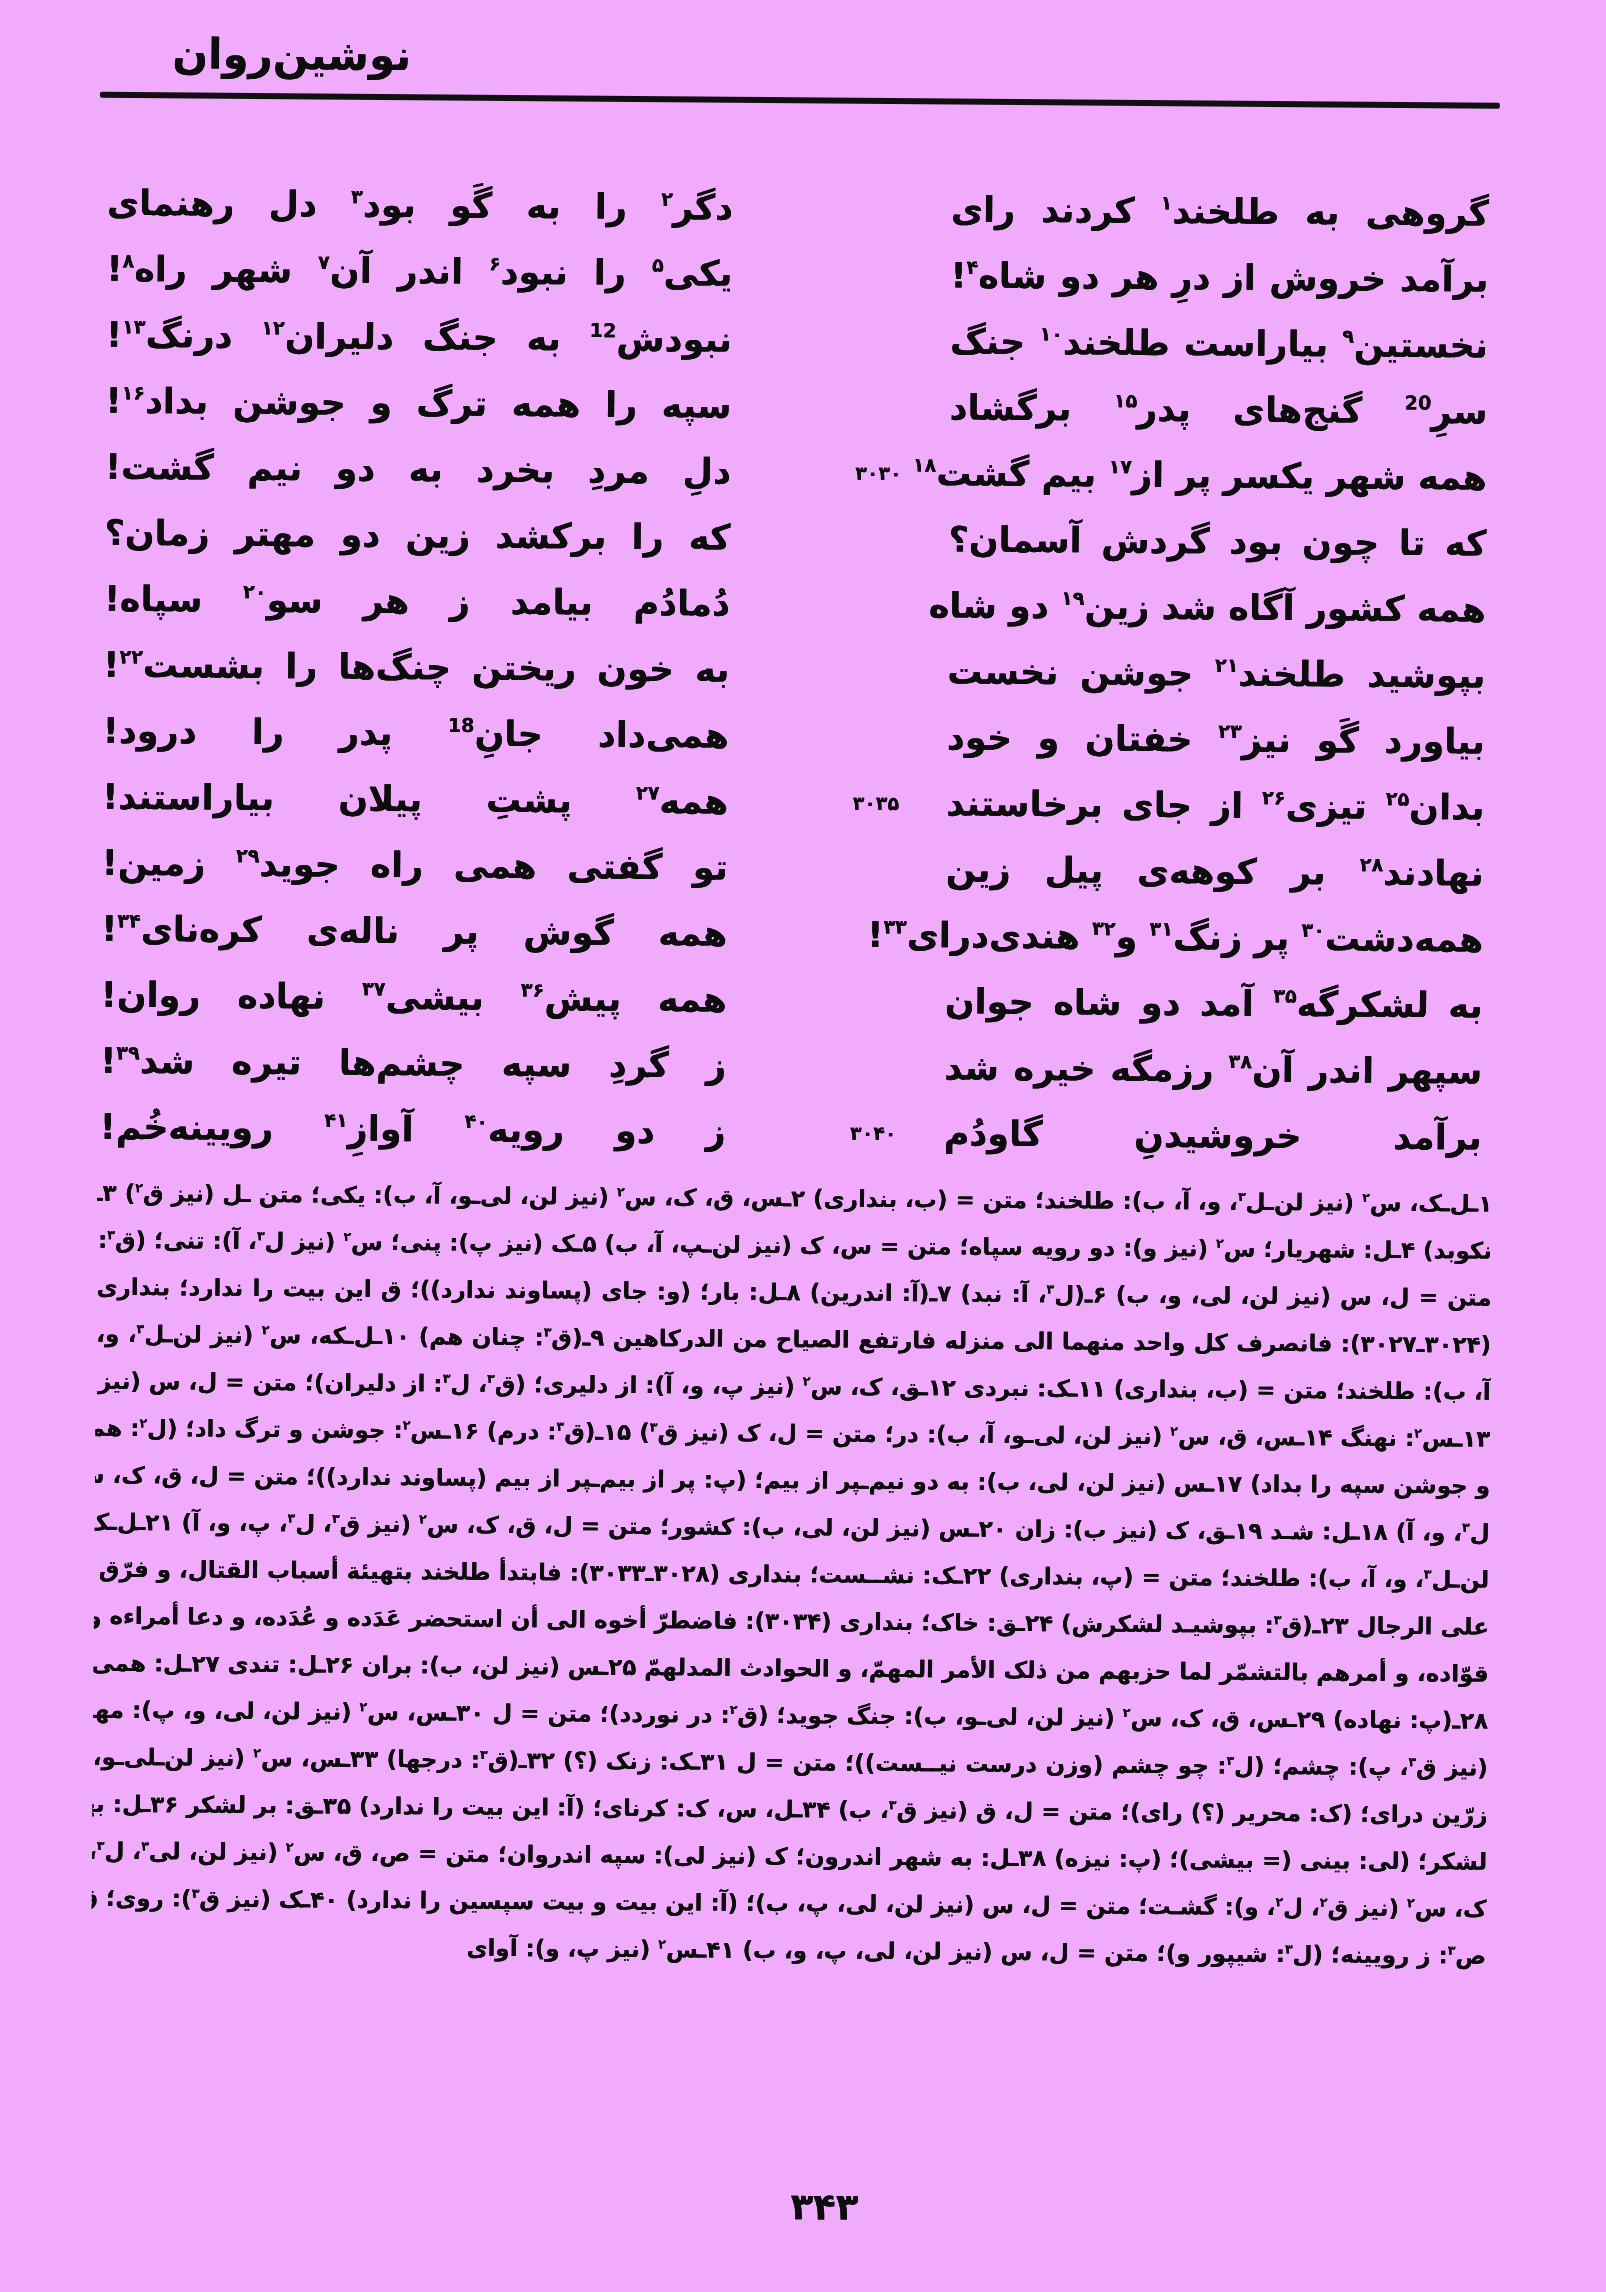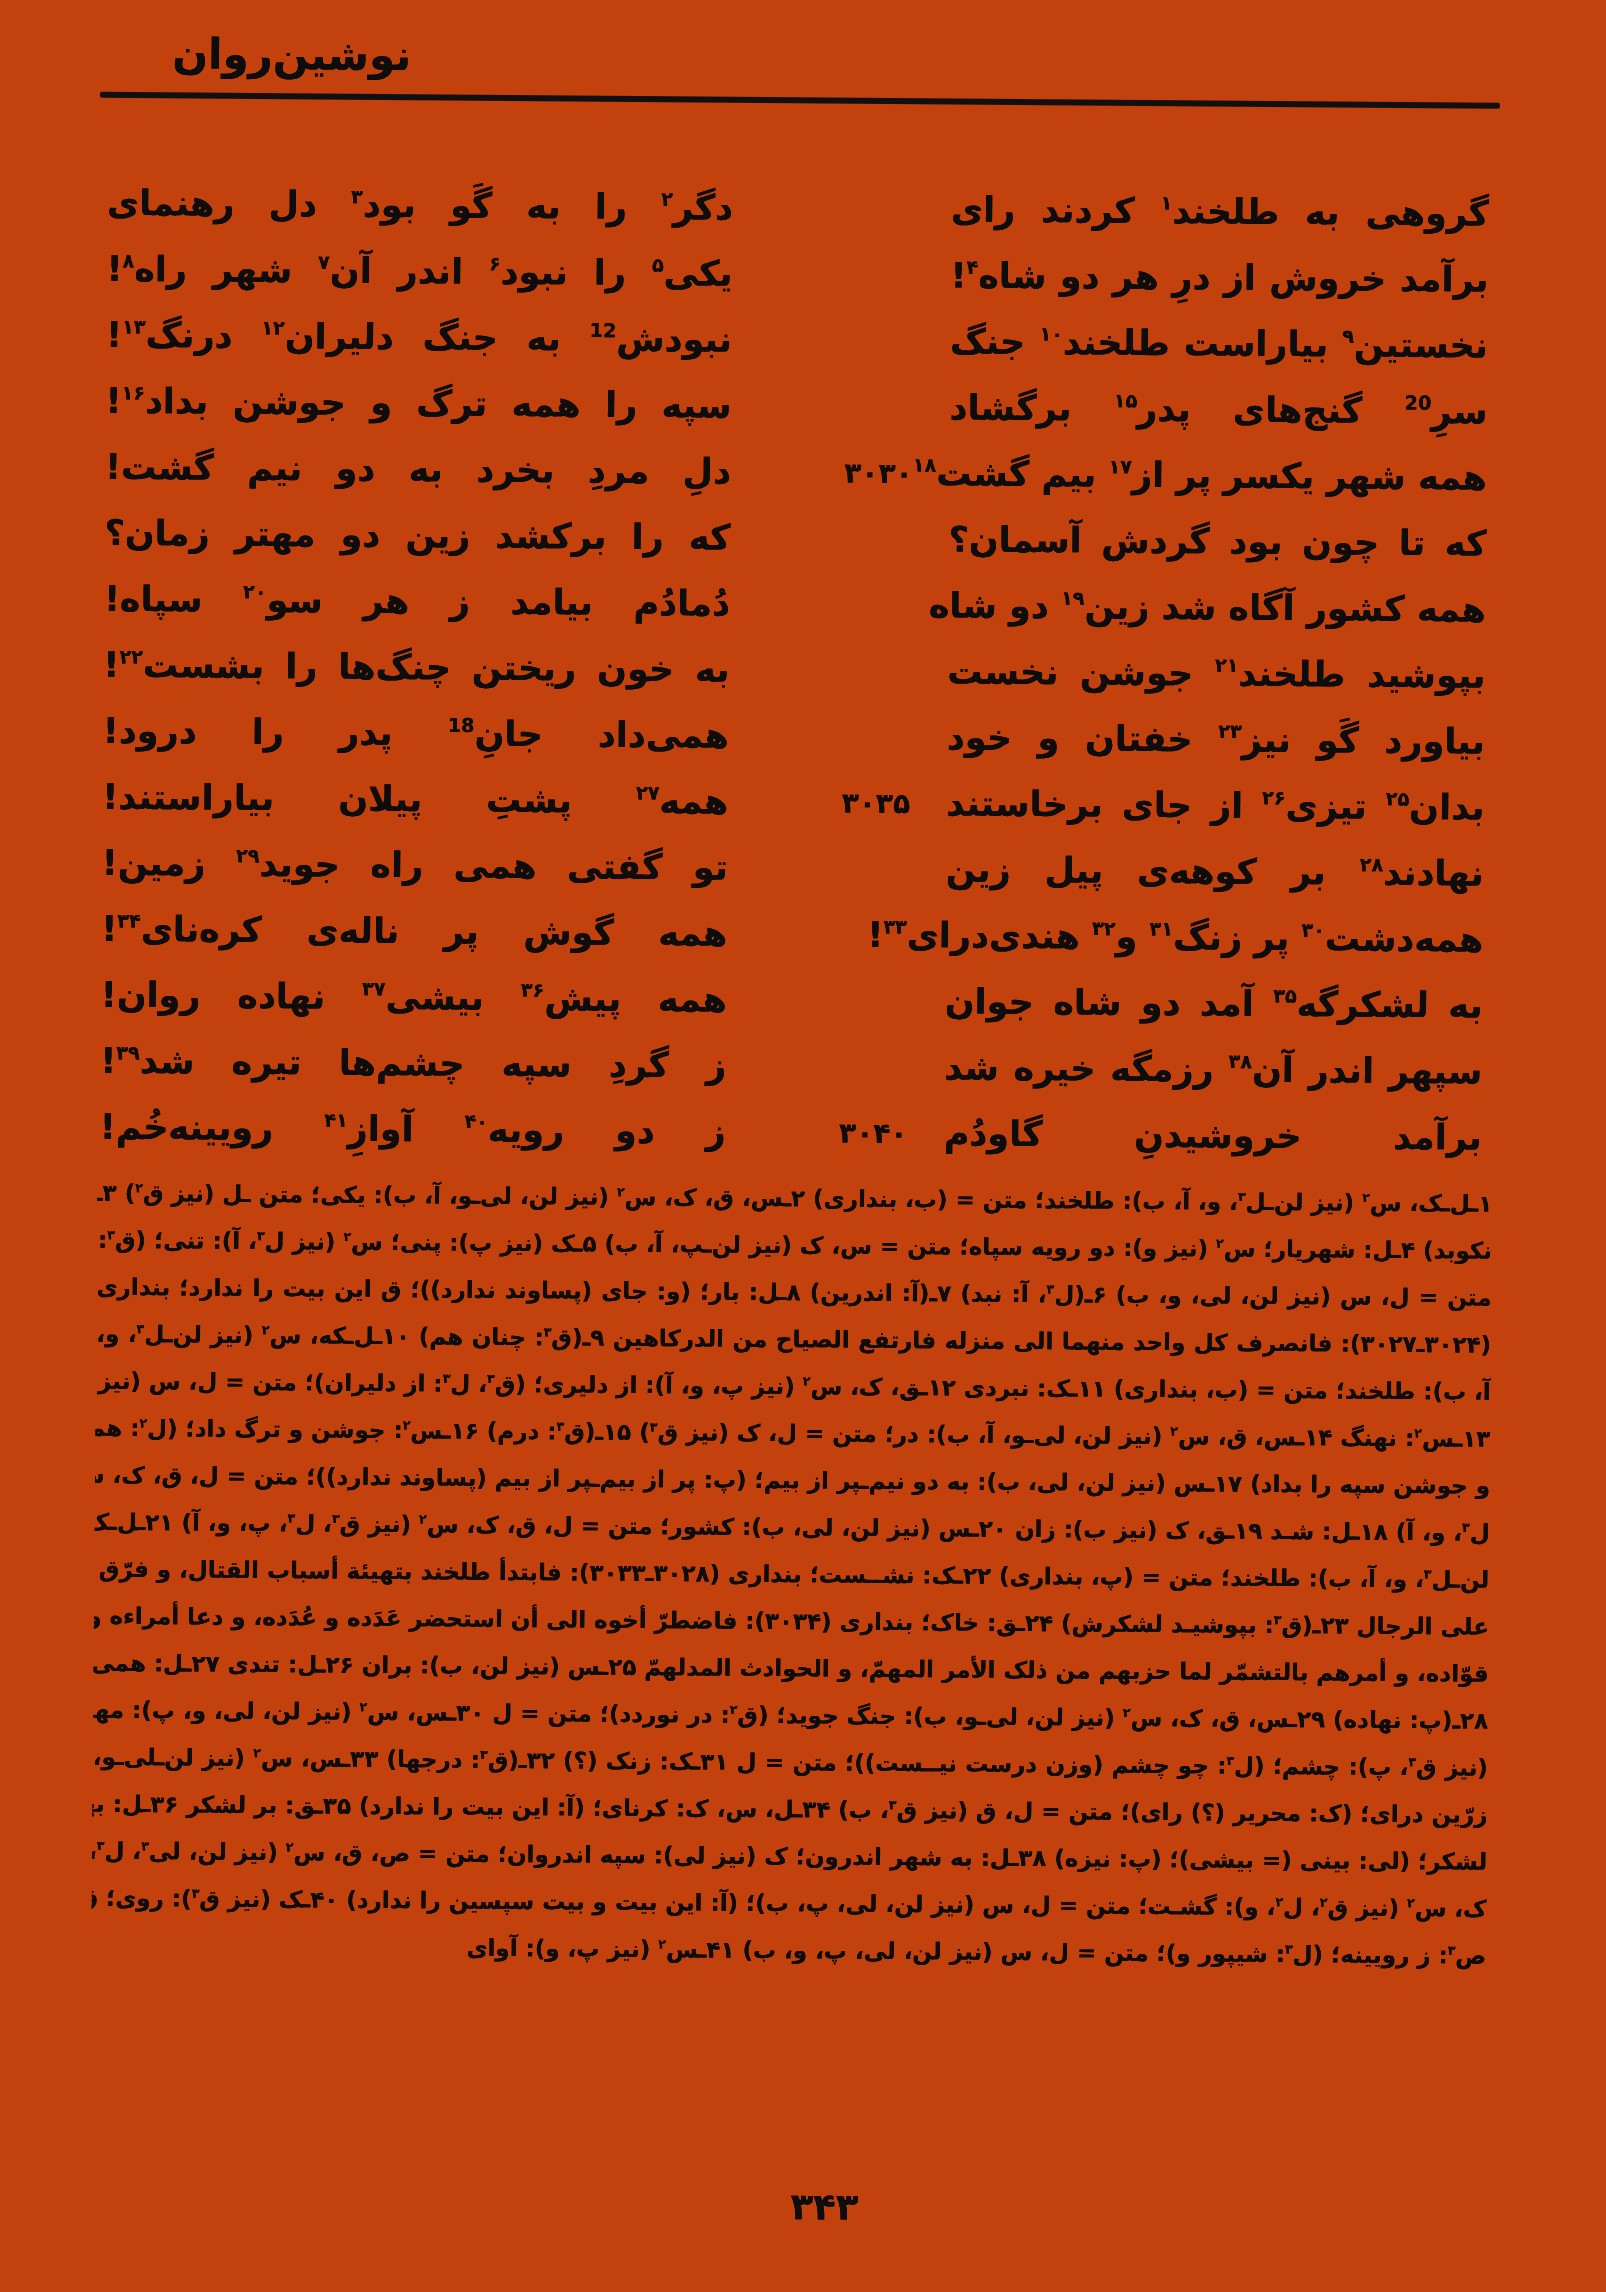--- a/index.html
+++ b/index.html
@@ -1,20 +1,20 @@
 <!DOCTYPE html>
 <html lang="fa"><head>
 <meta charset="utf-8">
 <style>
   html,body{margin:0;padding:0;background:#e9e7e2;}
   .page{
     position:relative;
     width:1607px;height:2292px;
     margin:0 auto;
-    background:#c2410c;
+    background:#f0abfc;
     color:#0d0d0d;
     font-family:"DejaVu Sans", sans-serif;
     overflow:hidden;
     text-shadow:0 0 0.5px #000;
   }
   .content{
     position:absolute;inset:0;
     transform:rotate(.45deg);
     transform-origin:135px 87px;
   }
@@ -41,21 +41,21 @@
   }
   .hemi{
     direction:rtl;
     text-align:justify;
     text-align-last:justify;
     white-space:nowrap;
     overflow:visible;
   }
   .numcol{
     direction:rtl;text-align:center;
-    font-size:28px;font-weight:bold;
+    font-size:19px;font-weight:bold;
   }
   sup{font-size:55%;vertical-align:13.5px;line-height:0;font-weight:bold;}
   .footnotes sup{vertical-align:8.7px;}
   
   .footnotes{
     position:absolute;top:1170px;left:106px;
     width:1395px;
   }
   .fnline{
     direction:rtl;

